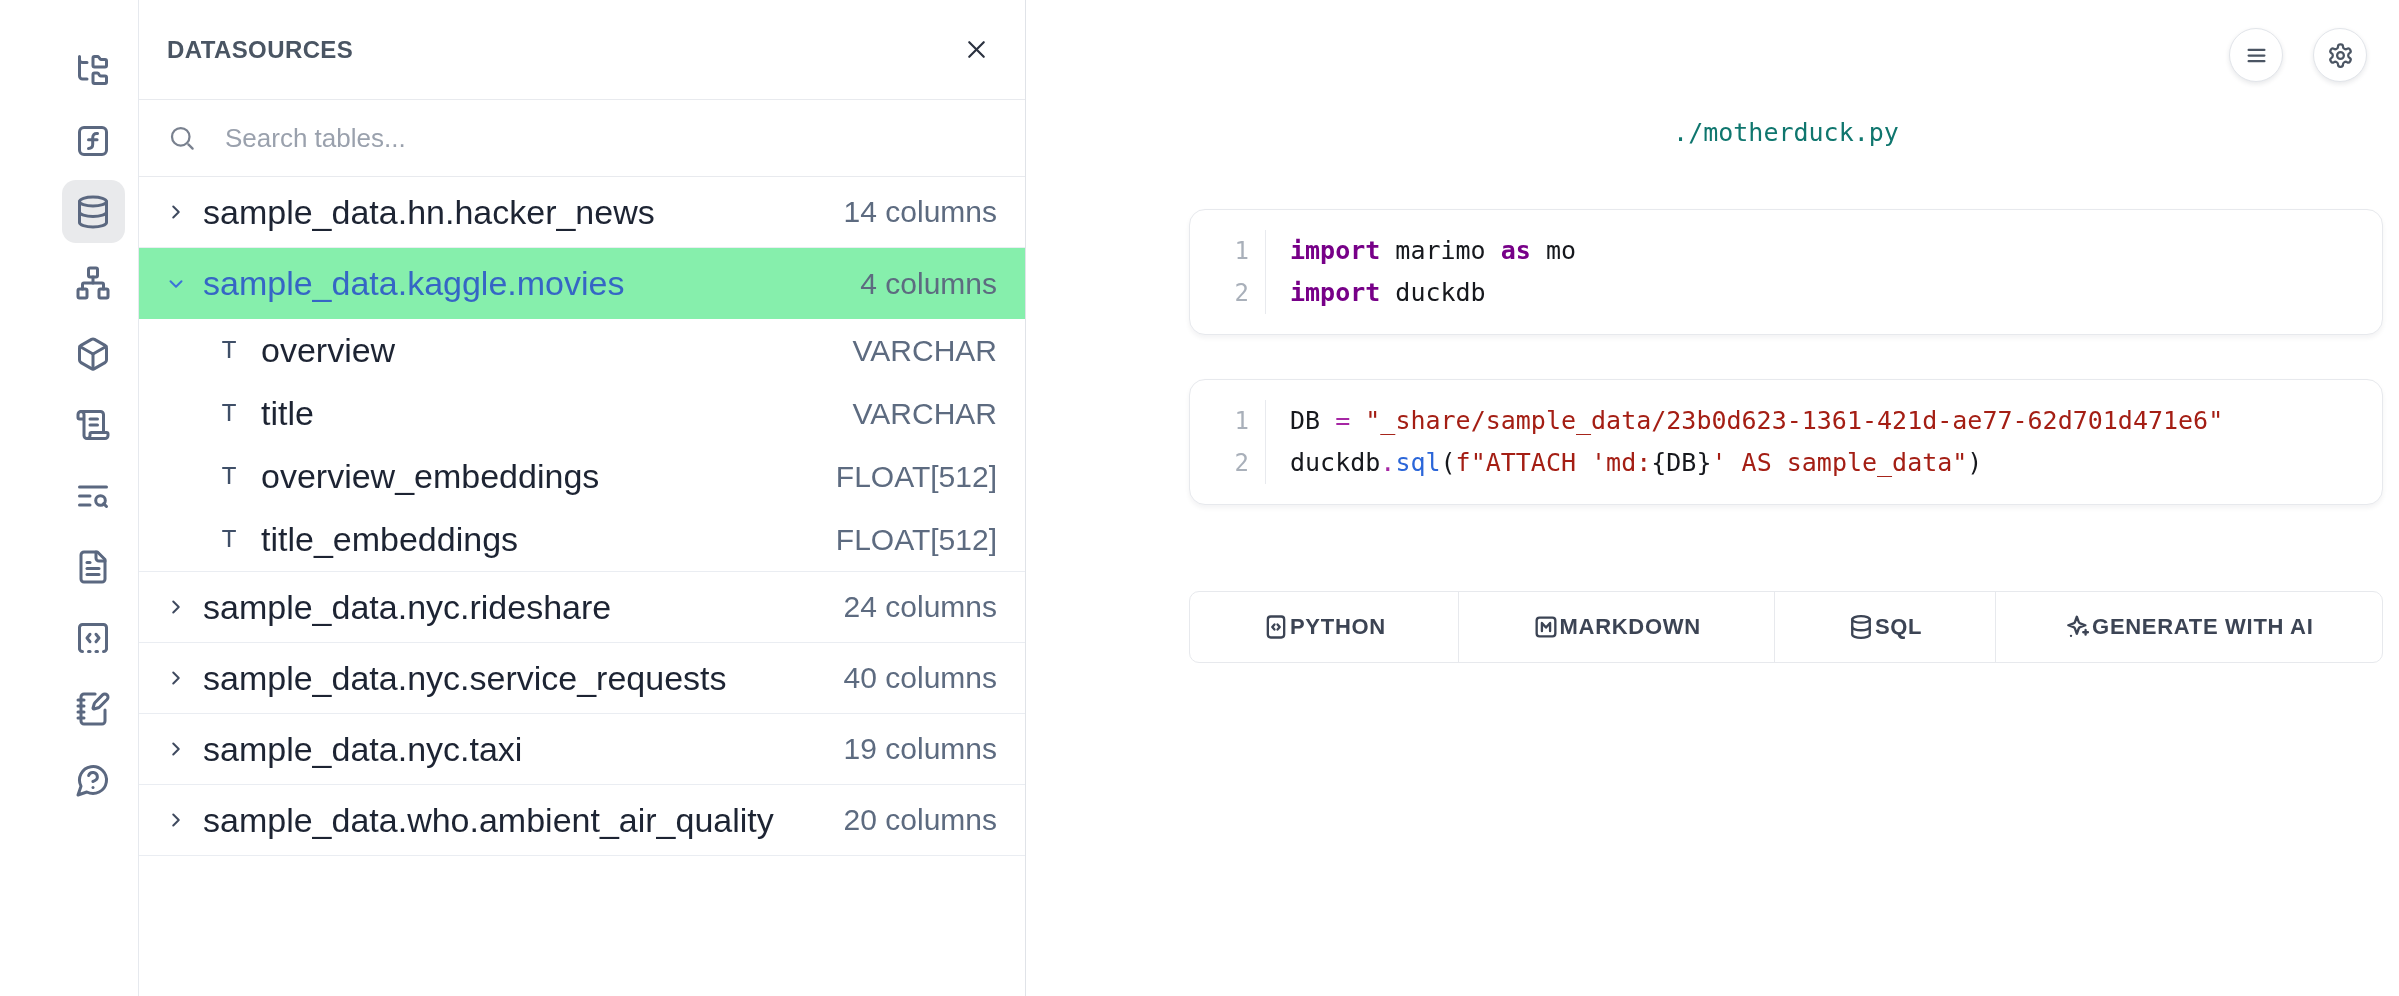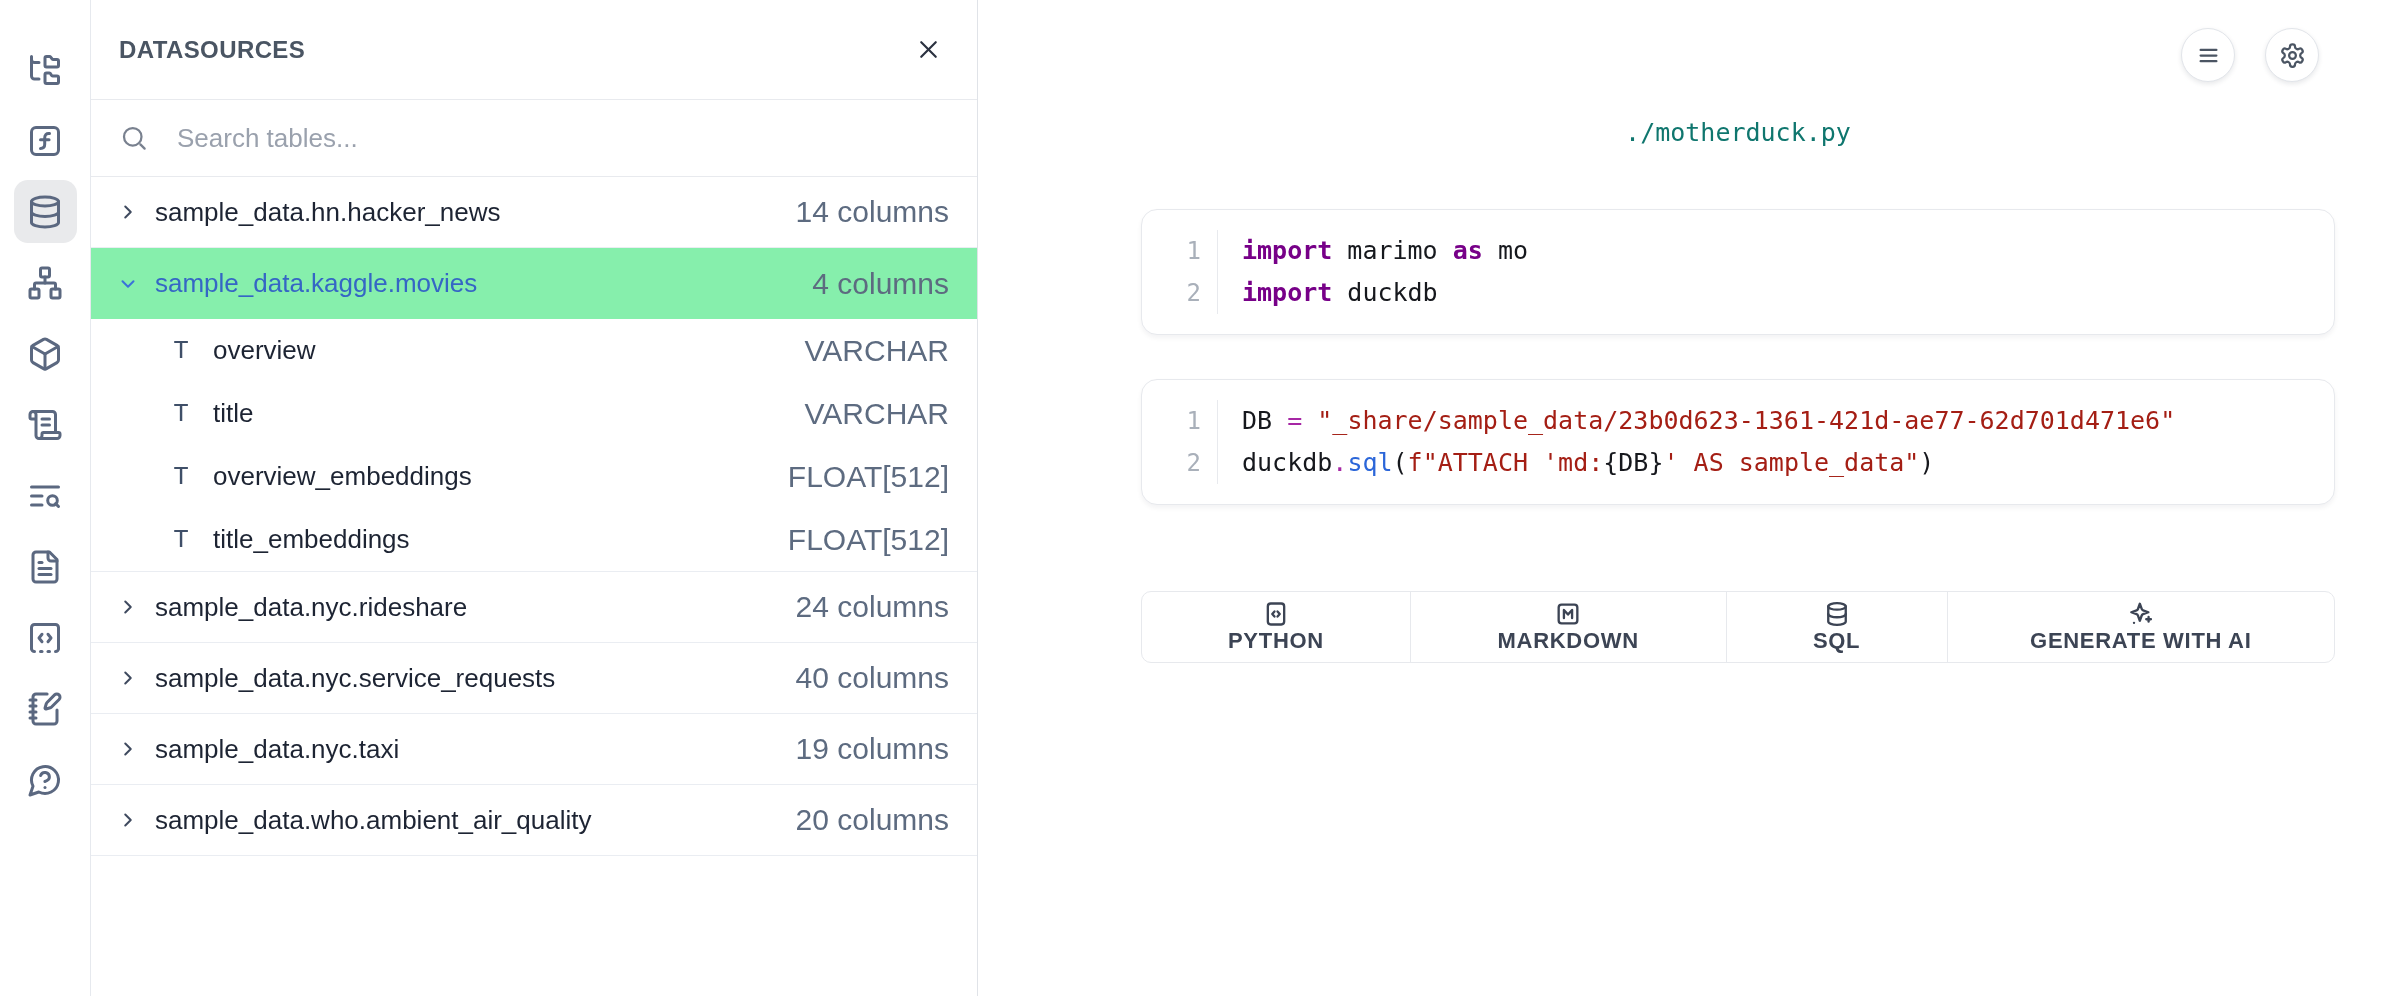--- a/index.html
+++ b/index.html
@@ -1,20 +1,20 @@
 <!DOCTYPE html>
 <html><head>
 <meta charset="utf-8">
 <style>
   * { margin:0; padding:0; box-sizing:border-box; }
   html,body { background:#fff; }
   body { width:2399px; height:996px; font-family:"Liberation Sans", sans-serif; color:#1d2433; overflow:hidden; }
   svg { fill:none; stroke:currentColor; stroke-width:2; stroke-linecap:round; stroke-linejoin:round; display:block; }
 
-  .app { display:flex; width:2023px; height:996px; }
+  .app { display:flex; width:2023px; height:996px;padding-left:48px; }
 
   
   .activity-bar { width:91px; border-right:1px solid #e6e9ee; display:flex; flex-direction:column; align-items:center; padding-top:38px; gap:8px; flex:none; background:#fff; }
   .ab-btn { width:63px; height:63px; border:none; background:transparent; border-radius:14px; display:flex; align-items:center; justify-content:center; color:#5b6880; cursor:pointer; }
   .ab-btn.active { background:#e9eaec; }
   .ab-btn svg { width:36px; height:36px; }
 
   
   .panel { width:887px; flex:none; border-right:1px solid #e0e3e8; display:flex; flex-direction:column; background:#fff; }
   .panel-header { height:100px; flex:none; display:flex; align-items:center; justify-content:space-between; padding:0 30px 0 28px; border-bottom:1px solid #e8eaee; }
@@ -22,21 +22,21 @@
   .close-btn { border:none; background:transparent; color:#2b3240; cursor:pointer; padding:4px; }
   .close-btn svg { width:29px; height:29px; stroke-width:1.8; }
   .search-row { height:77px; flex:none; display:flex; align-items:center; gap:28px; padding:0 28px; border-bottom:1px solid #e8eaee; color:#79818f; }
   .search-row svg { width:30px; height:30px; stroke-width:1.8; flex:none; }
   .search-row input { flex:1; border:none; outline:none; font-family:"Liberation Sans",sans-serif; font-size:26px; color:#1d2433; background:transparent; }
   .search-row input::placeholder { color:#9aa1ad; }
 
   .tables { flex:1; overflow:hidden; }
   .table-row { height:71px; display:flex; align-items:center; gap:16px; padding:0 28px 0 26px; border-bottom:1px solid #eaedf2; cursor:pointer; }
   .table-row .chev { width:22px; height:22px; color:#3f4a5f; flex:none; stroke-width:2.2; }
-  .t-name { font-size:26px; color:#1d2433; white-space:nowrap; }
+  .t-name { font-size:34px; color:#1d2433; white-space:nowrap; }
   .t-meta { margin-left:auto; font-size:30px; color:#5d6b80; white-space:nowrap; }
   .table-row.selected { background:#86efac; border-bottom:none; }
   .table-row.selected .t-name { color:#3566c5; }
   .table-row.selected .chev { color:#3b72d9; }
   .col-group { border-bottom:1px solid #eaedf2; }
   .col-row { height:63px; display:flex; align-items:center; gap:20px; padding:0 28px 0 78px; cursor:pointer; }
   .tcol { font-family:"Liberation Mono", monospace; font-size:26px; color:#3f4f68; width:24px; text-align:center; flex:none; }
 
   
   .main { flex:1; position:relative; background:#fff; }
@@ -53,21 +53,21 @@
   .code-line { display:flex; align-items:baseline; height:42px; }
   .ln { width:50px; flex:none; text-align:right; padding-right:16px; font-family:"DejaVu Sans Mono", monospace; font-size:24px; color:#a9b0ba; border-right:1.5px solid #e8eaee; align-self:stretch; line-height:42px; }
   .code { padding-left:24px; font-family:"DejaVu Sans Mono", monospace; font-size:25px; white-space:pre; line-height:42px; color:#16181d; }
   .tk-kw { color:#770088; font-weight:700; }
   .tk-str { color:#a41e14; }
   .tk-fn { color:#2b66d9; }
   .tk-op { color:#a626a4; }
   .tk-pl, .tk-br { color:#16181d; }
 
   .add-bar { margin-top:86px; height:72px; border:1.5px solid #e7e9ed; border-radius:10px; display:flex; overflow:hidden; background:#fff; }
-  .seg { border:none; background:transparent; display:flex; align-items:center; justify-content:center; color:#3c4454; cursor:pointer; border-right:1px solid #e7e9ed;flex-direction:column; }
+  .seg { border:none; background:transparent; display:flex; align-items:center; justify-content:center; color:#3c4454; cursor:pointer; border-right:1px solid #e7e9ed; }
   .seg:last-child { border-right:none; }
   .seg svg { width:28px; height:28px; flex:none; }
   .seg-label { font-size:22px; font-weight:700; letter-spacing:.7px; color:#3c4454; font-family:"Liberation Sans",sans-serif; }
   .seg:nth-child(1){ flex:269; } .seg:nth-child(2){ flex:316; } .seg:nth-child(3){ flex:221; } .seg:nth-child(4){ flex:388; }
 </style>
 </head>
 <body>
 
 <div class="app">
 

